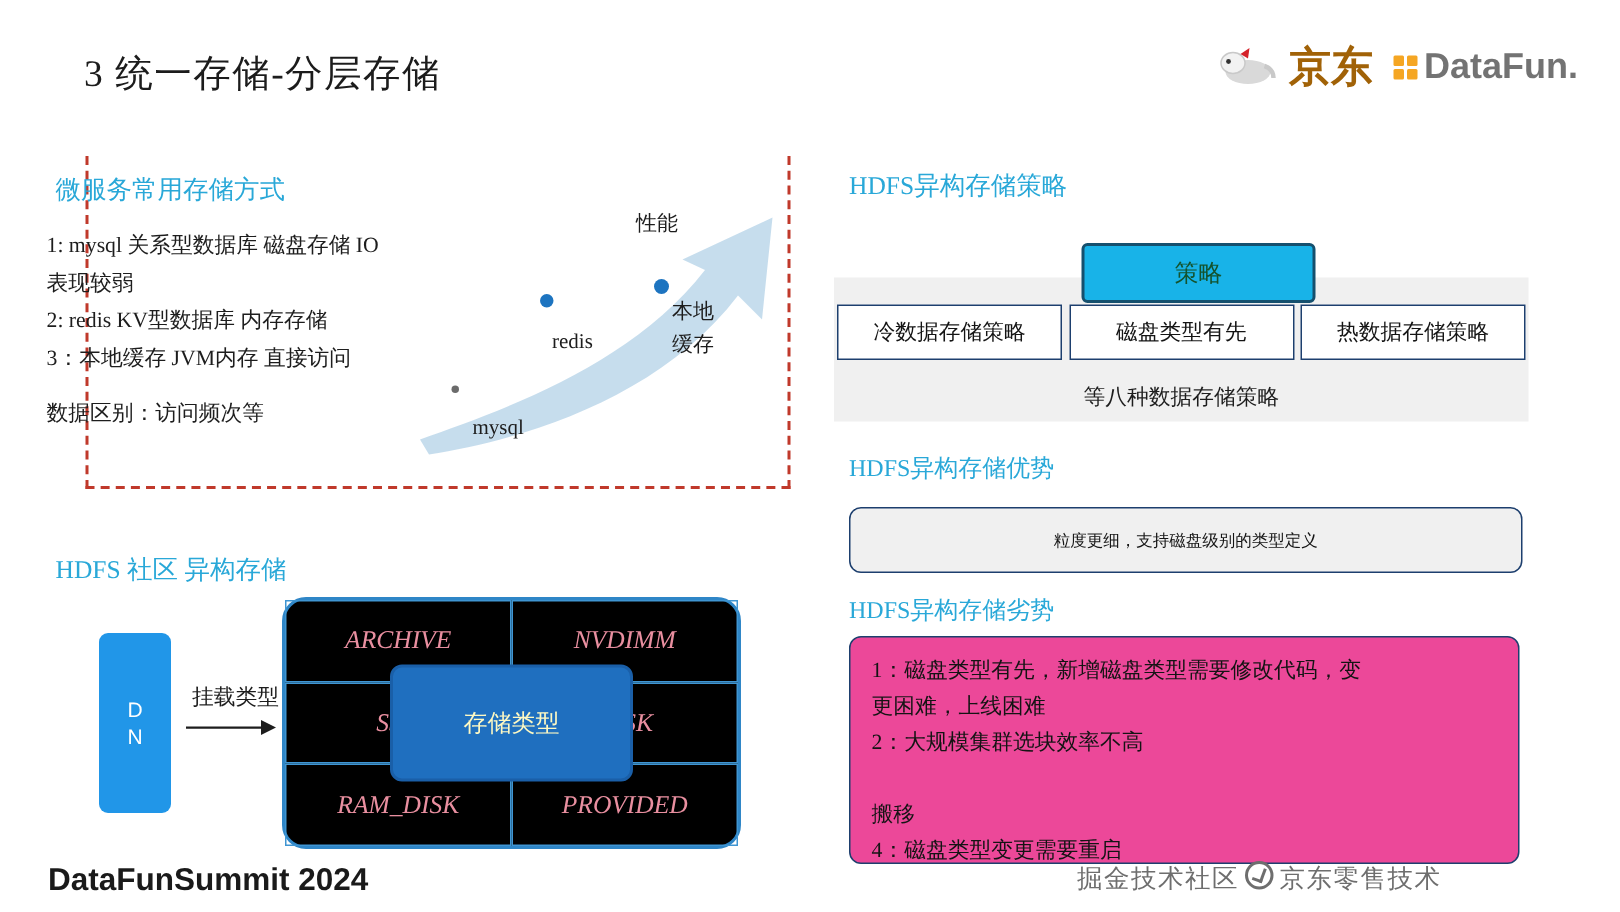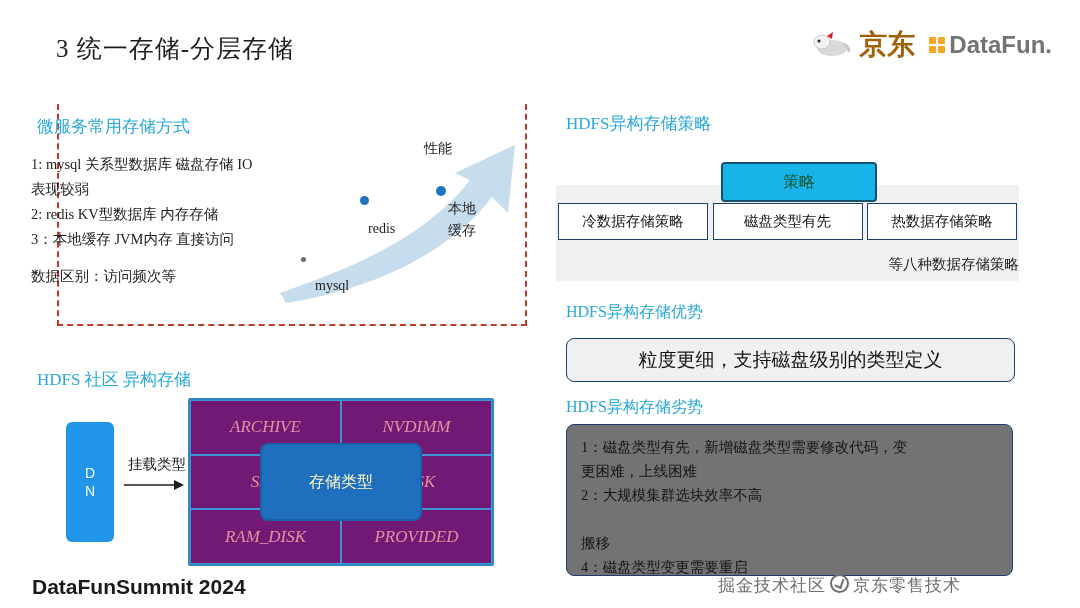--- a/index.html
+++ b/index.html
@@ -82,21 +82,21 @@
     color:#ffffff;font-size:14px;line-height:18px;text-align:center;
   }
   .mount-label{
     position:absolute;left:128px;top:455px;font-size:14.5px;color:#1d1d1d;
     font-family:"Liberation Serif", serif;
   }
   .mount-arrow{position:absolute;left:124px;top:478px;width:62px;height:14px;}
 
   .grid-wrap{
     position:absolute;left:188px;top:398px;width:302px;height:164px;
-    background:#701a75;border:2px solid #2f86c7;border-radius:2px;
+    background:#000000;border:2px solid #2f86c7;border-radius:16px;
     display:grid;grid-template-columns:1fr 1fr;grid-template-rows:1fr 1fr 1fr;
   }
   .grid-wrap div{
     border:1px solid #3f95d2;
     display:flex;align-items:center;justify-content:center;
     color:#e98fa0;font-size:17px;font-style:italic;font-family:"Liberation Serif",serif;
   }
   .center-chip{
     position:absolute;left:260px;top:443px;width:158px;height:74px;
     background:#1f6fbf;border:2px solid #1a5fa8;border-radius:8px;
@@ -123,36 +123,36 @@
   .policy-row{
     position:absolute;left:558px;top:203px;width:459px;
     display:flex;justify-content:space-between;
   }
   .policy-item{
     width:148px;height:35px;background:#ffffff;border:1.5px solid #1d3f6e;border-radius:0;
     display:flex;align-items:center;justify-content:center;
     font-size:14.5px;color:#141414;font-family:"Liberation Serif",serif;
   }
   .policy-note{
-    position:absolute;left:556px;top:255px;width:463px;text-align:right;
+    position:absolute;left:556px;top:255px;width:463px;text-align:center;
     font-size:14.5px;color:#1d1d1d;font-family:"Liberation Serif",serif;
   }
 
   #adv-head{position:absolute;left:566px;top:302px;}
   .adv-box{
     position:absolute;left:566px;top:338px;width:447px;height:42px;
     background:#f0f0f0;border:1.5px solid #1d3f6e;border-radius:8px;
     display:flex;align-items:center;justify-content:center;
-    font-size:19px;color:#141414;font-family:"Liberation Serif",serif;
+    font-size:11px;color:#141414;font-family:"Liberation Serif",serif;
   }
 
   #dis-head{position:absolute;left:566px;top:397px;}
   .dis-box{
     position:absolute;left:566px;top:424px;width:447px;height:152px;
-    background:#737373;border:1.5px solid #1d3f6e;border-radius:8px;
+    background:#ec4899;border:1.5px solid #1d3f6e;border-radius:8px;
     padding:10px 14px;box-sizing:border-box;
     font-size:14.5px;line-height:24px;color:#141414;
     font-family:"Liberation Serif",serif;
   }
 
   .watermark{
     position:absolute;left:718px;top:572px;
     font-size:17px;color:#6e6e6e;letter-spacing:1px;
     font-family:"Liberation Serif",serif;
   }

